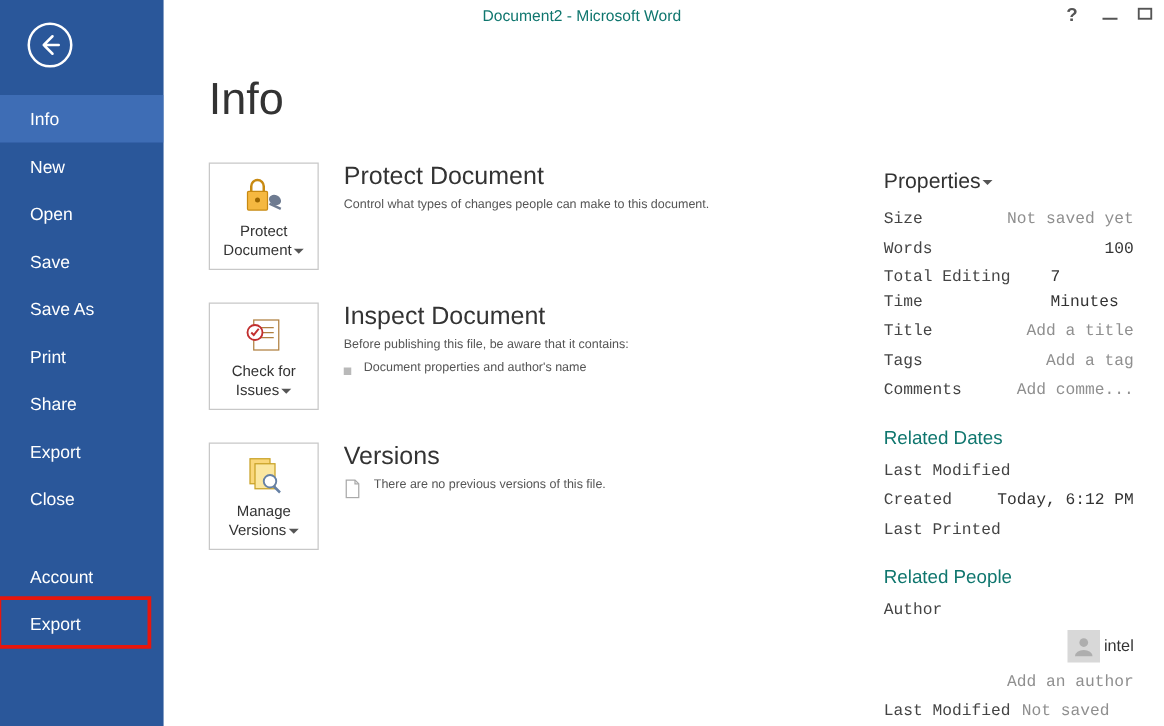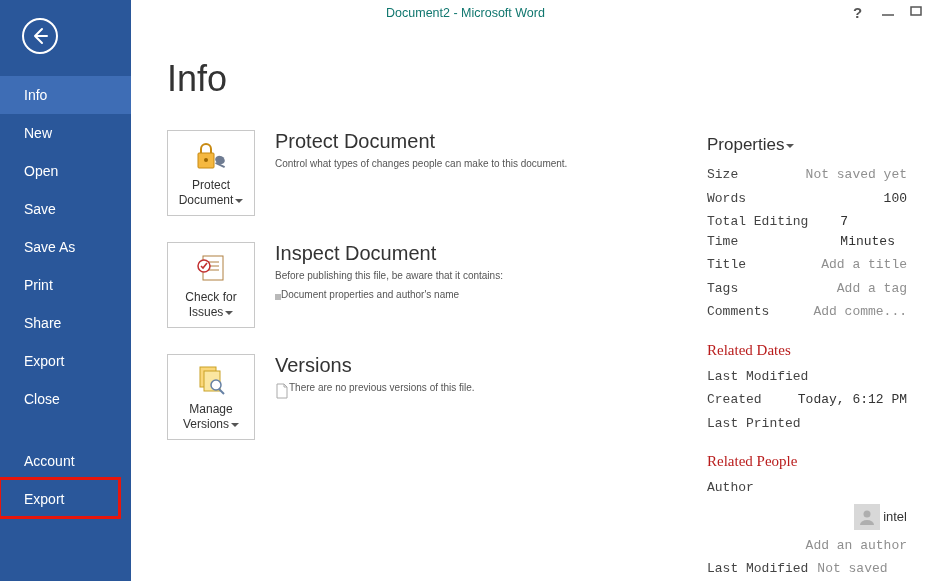--- a/index.html
+++ b/index.html
@@ -94,37 +94,37 @@
     padding: 8px 4px 6px;
     cursor:pointer;
     margin-right: 20px;
     background:#fff;
   }
   .big-btn .bb-label { font-size: 12px; color:#333; text-align:center; line-height:1.25; margin-top:6px; }
   .drop-triangle { display:inline-block; width:0;height:0;border-left:4px solid transparent;border-right:4px solid transparent;border-top:4px solid #555; margin-left:2px; vertical-align:middle; }
 
   .section-body .sec-title { font-size: 20px; color:#333; font-weight:400; margin-bottom:4px; }
   .section-body .sec-text { font-size: 10px; color:#555; line-height:1.45; }
-  .bullet-row { display:flex; align-items:flex-start; margin-top:4px; }
+  .bullet-row { display:flex; align-items:flex-start; gap:10px; margin-top:4px; }
   .bullet-sq { width:6px; height:6px; background:#b9b9b9; margin-top:6px; flex:none; }
   .section-body { max-width: 400px; }
 
   .props {
     position:absolute;
     right: 24px;
     top: 135px;
     width: 200px;
     font-size: 13px;
   }
   .props-header { font-size:17px; color:#333; margin-bottom:8px; cursor:pointer;}
   .prow { display:flex; justify-content:space-between; padding: 2px 0; line-height:1.5;font-family:Liberation Mono, monospace;}
   .plabel { color:#444; }
   .pval { color:#333; }
   .pval.link { color:#8f8f8f; cursor:pointer; }
-  .sub-header { font-size:15px; color:#b91c1c; margin-top:18px; margin-bottom:6px;font-family:Liberation Serif, serif; }
+  .sub-header { font-size:15px; color:#0f766e; margin-top:18px; margin-bottom:6px; }
   .author-row { display:flex; align-items:center; gap:3px; margin:4px 0; justify-content:flex-end;}
   .avatar { width:26px; height:26px; background:#d8d8d8; display:flex; align-items:center; justify-content:center; }
 
   svg { display:block; }
 </style>
 </head>
 <body>
 
 <div class="titlebar">
   <div class="titlebar-center">Document2 - Microsoft Word</div>

